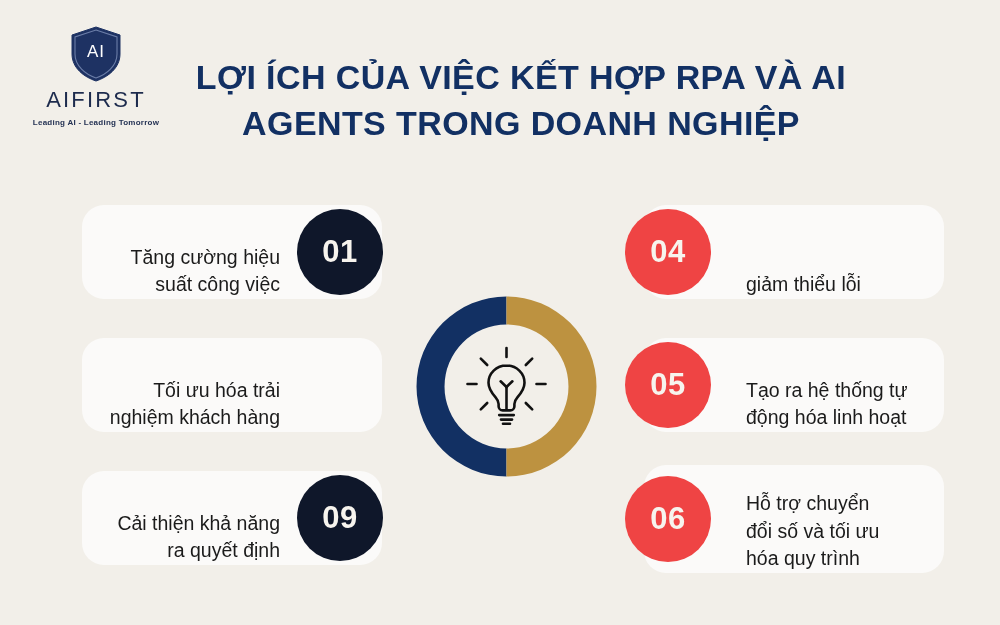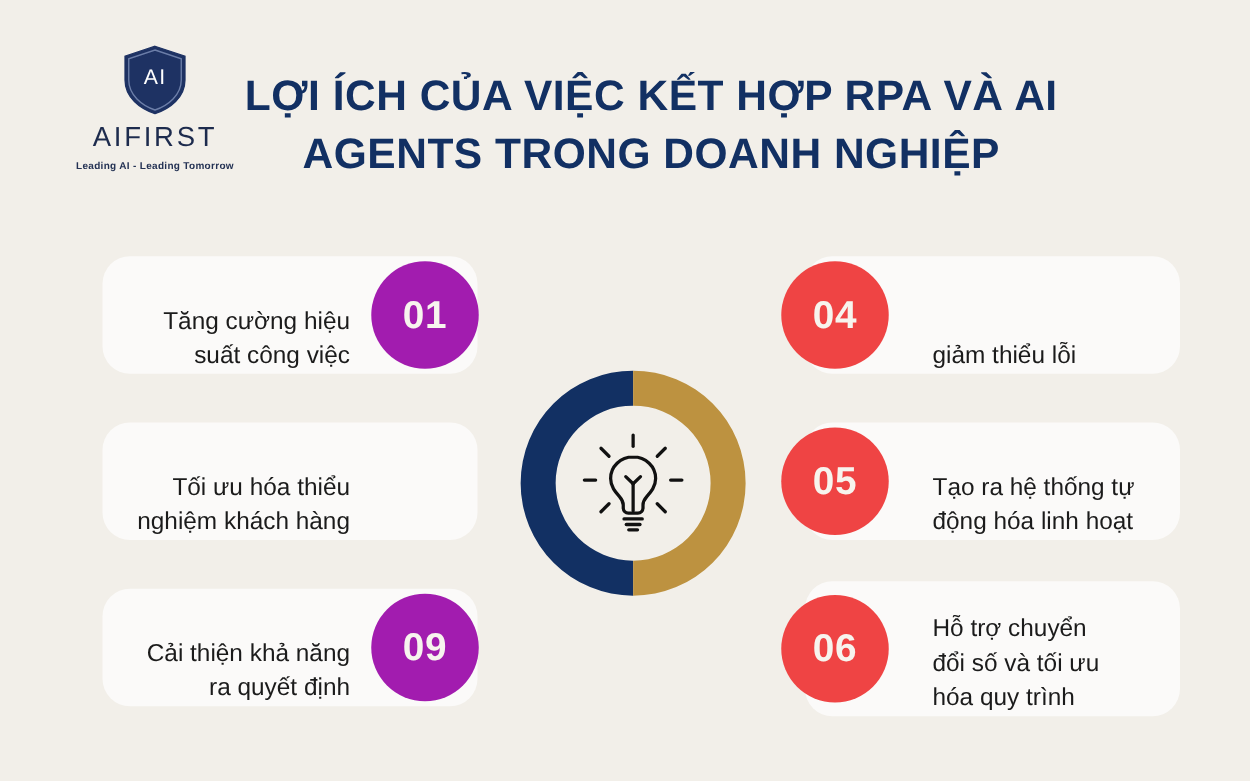--- a/index.html
+++ b/index.html
@@ -20,28 +20,27 @@
     position: relative;
     width: 1000px;
     height: 625px;
     background: #f2efe9;
   }
 
   
   .logo {
     position: absolute;
     left: 26px;
-    top: 36px;
+    top: 26px;
     width: 140px;
     height: 108px;
     display: flex;
     flex-direction: column;
     align-items: center;
     justify-content: flex-start;
-    margin-left: 28px;
   }
   .logo-shield { width: 52px; height: 56px; display: block; }
   .logo-word {
     margin-top: 5px;
     font-size: 22px;
     letter-spacing: 2.2px;
     font-weight: 500;
     color: #1d2b4d;
     font-family: "Liberation Sans", sans-serif;
   }
@@ -100,21 +99,21 @@
     height: 86px;
     border-radius: 50%;
     display: flex;
     align-items: center;
     justify-content: center;
     font-size: 31px;
     font-weight: bold;
     color: #f7f4ee;
     letter-spacing: 0.5px;
   }
-  .badge-navy { background: #a21caf; }
+  .badge-navy { background: #0f172a; }
   .badge-gold { background: #ef4444; }
 
   
   .ring-wrap {
     position: absolute;
     left: 403px;
     top: 283px;
     width: 207px;
     height: 207px;
   }
@@ -189,21 +188,21 @@
   <div class="card card-left" style="top:205px">
     <div class="card-text">
       <span>Tăng cường hiệu</span><br>
       <span>suất công việc</span>
     </div>
   </div>
   <div class="badge badge-navy" style="left:297px; top:209px">01</div>
 
   <div class="card card-left" style="top:338px">
     <div class="card-text">
-      <span>Tối ưu hóa thiểu</span><br>
+      <span>Tối ưu hóa trải</span><br>
       <span>nghiệm khách hàng</span>
     </div>
   </div>
 
   <div class="card card-left" style="top:471px">
     <div class="card-text">
       <span>Cải thiện khả năng</span><br>
       <span>ra quyết định</span>
     </div>
   </div>

